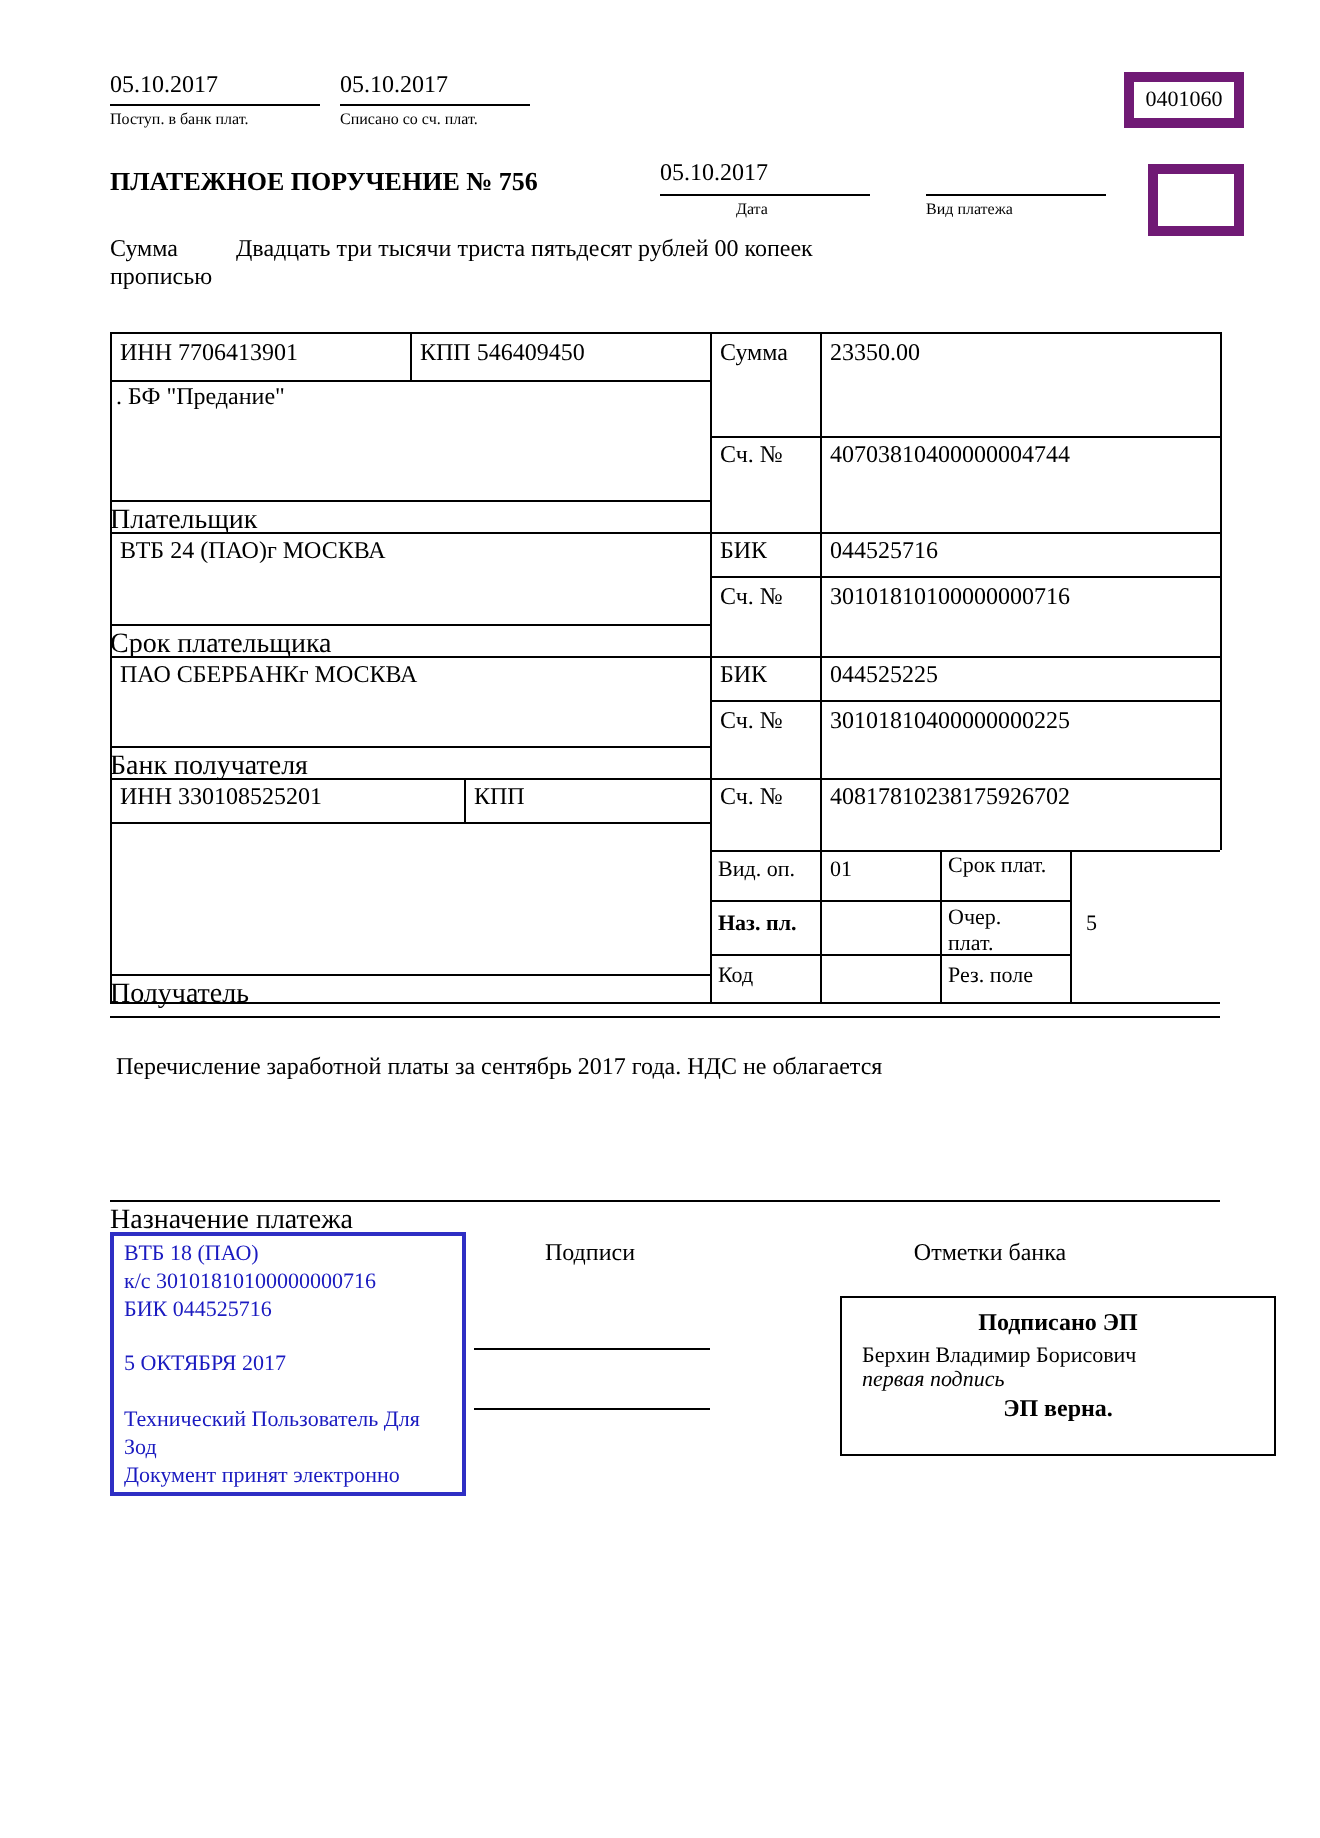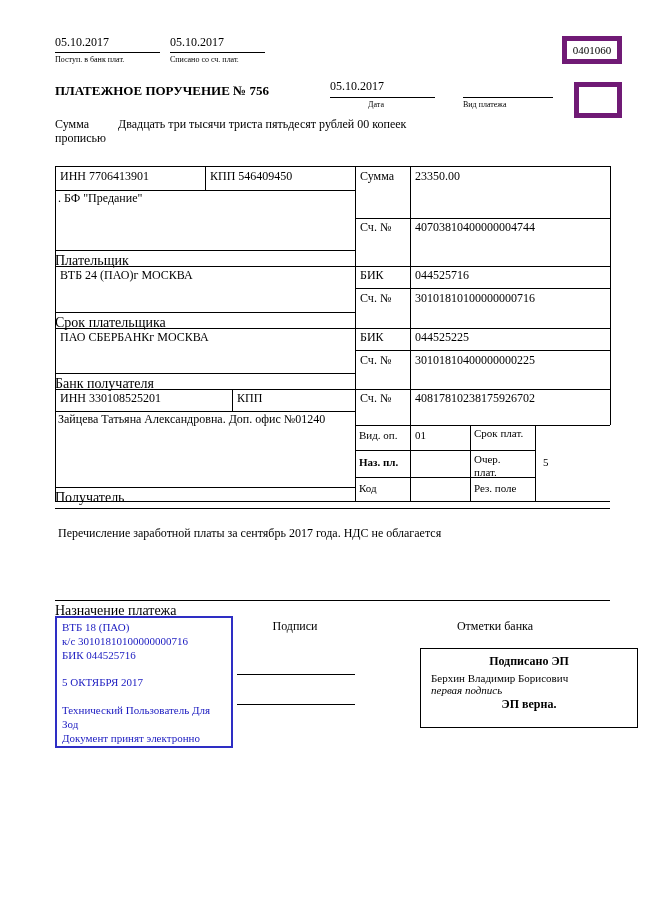--- a/index.html
+++ b/index.html
@@ -99,21 +99,20 @@
   <div class="abs t12" style="left:360px; top:331px;">БИК</div>
   <div class="abs t12" style="left:415px; top:331px;">044525225</div>
   <div class="abs t12" style="left:360px; top:354px;">Сч. №</div>
   <div class="abs t12" style="left:415px; top:354px;">30101810400000000225</div>
   <div class="abs t9" style="left:55px; top:376px;">Банк получателя</div>
 
   <div class="abs t12" style="left:60px; top:392px;">ИНН 330108525201</div>
   <div class="abs t12" style="left:237px; top:392px;">КПП</div>
   <div class="abs t12" style="left:360px; top:392px;">Сч. №</div>
   <div class="abs t12" style="left:415px; top:392px;">40817810238175926702</div>
-  <div class="abs t12" style="left:58px; top:413px; width:290px;">Зайцева Татьяна Александровна. Доп. офис №01240</div>
   <div class="abs t9" style="left:55px; top:490px;">Получатель</div>
 
   <div class="abs t11" style="left:359px; top:429px;">Вид. оп.</div>
   <div class="abs t11" style="left:415px; top:429px;">01</div>
   <div class="abs t11" style="left:474px; top:427px; width:52px;">Срок плат.</div>
   <div class="abs t11" style="left:359px; top:456px;font-weight:bold;">Наз. пл.</div>
   <div class="abs t11" style="left:474px; top:453px; width:52px;">Очер. плат.</div>
   <div class="abs t11" style="left:543px; top:456px;">5</div>
   <div class="abs t11" style="left:359px; top:482px;">Код</div>
   <div class="abs t11" style="left:474px; top:482px; width:55px;">Рез. поле</div>

